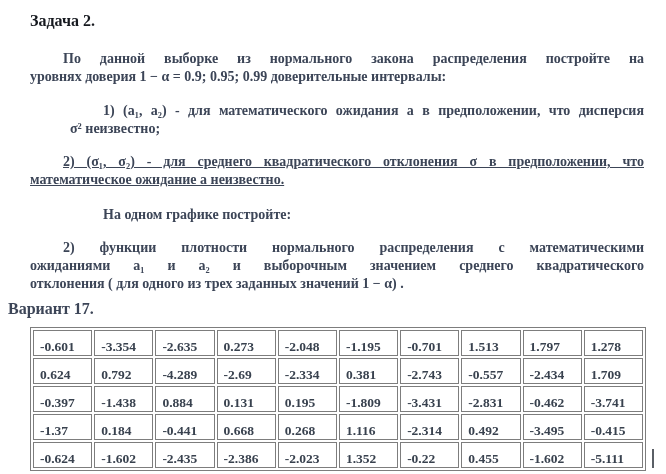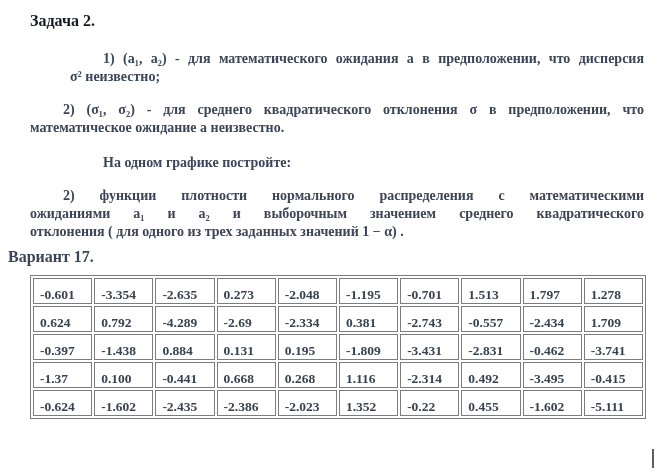--- a/index.html
+++ b/index.html
@@ -21,21 +21,21 @@
     padding: 12px 22px 0 30px;
   }
   .doc-title {
     font-size: 16px;
     line-height: 18px;
     color: #16191f;
     margin: 0 0 20px 0;
   }
   .para { margin: 0 0 16px 0; }
   .para.m15 { margin-bottom: 15px; margin-left: 40px; }
-  .para.m17 { margin-bottom: 17px; }
+  .para.m17 { margin-bottom: 17px; text-decoration: underline; }
   .para.m7  { margin-bottom: 7px; }
   .line {
     font-size: 14px;
     line-height: 18px;
     white-space: normal;
   }
   .indent { text-indent: 33px; }
   .stretch {
     text-align: justify;
     -moz-text-align-last: justify;
@@ -75,20 +75,24 @@
     background: #5a5f66;
   }
 </style>
 </head>
 <body>
 
 <div class="page">
 
   <h1 class="doc-title">Задача 2.</h1>
 
+  <div class="para">
+    <div class="line indent stretch">По данной выборке из нормального закона распределения постройте на</div>
+    <div class="line">уровнях доверия 1 − α = 0.9; 0.95; 0.99 доверительные интервалы:</div>
+  </div>
 
   <div class="para m15">
     <div class="line indent stretch">1) (a₁, a₂) - для математического ожидания a в предположении, что дисперсия</div>
     <div class="line">σ² неизвестно;</div>
   </div>
 
   <div class="para m17">
     <div class="line indent stretch">2) (σ₁, σ₂) - для среднего квадратического отклонения σ в предположении, что</div>
     <div class="line">математическое ожидание a неизвестно.</div>
   </div>
@@ -139,21 +143,21 @@
           <td>0.131</td>
           <td>0.195</td>
           <td>-1.809</td>
           <td>-3.431</td>
           <td>-2.831</td>
           <td>-0.462</td>
           <td>-3.741</td>
         </tr>
         <tr>
           <td>-1.37</td>
-          <td>0.100</td>
+          <td>0.184</td>
           <td>-0.441</td>
           <td>0.668</td>
           <td>0.268</td>
           <td>1.116</td>
           <td>-2.314</td>
           <td>0.492</td>
           <td>-3.495</td>
           <td>-0.415</td>
         </tr>
         <tr>

